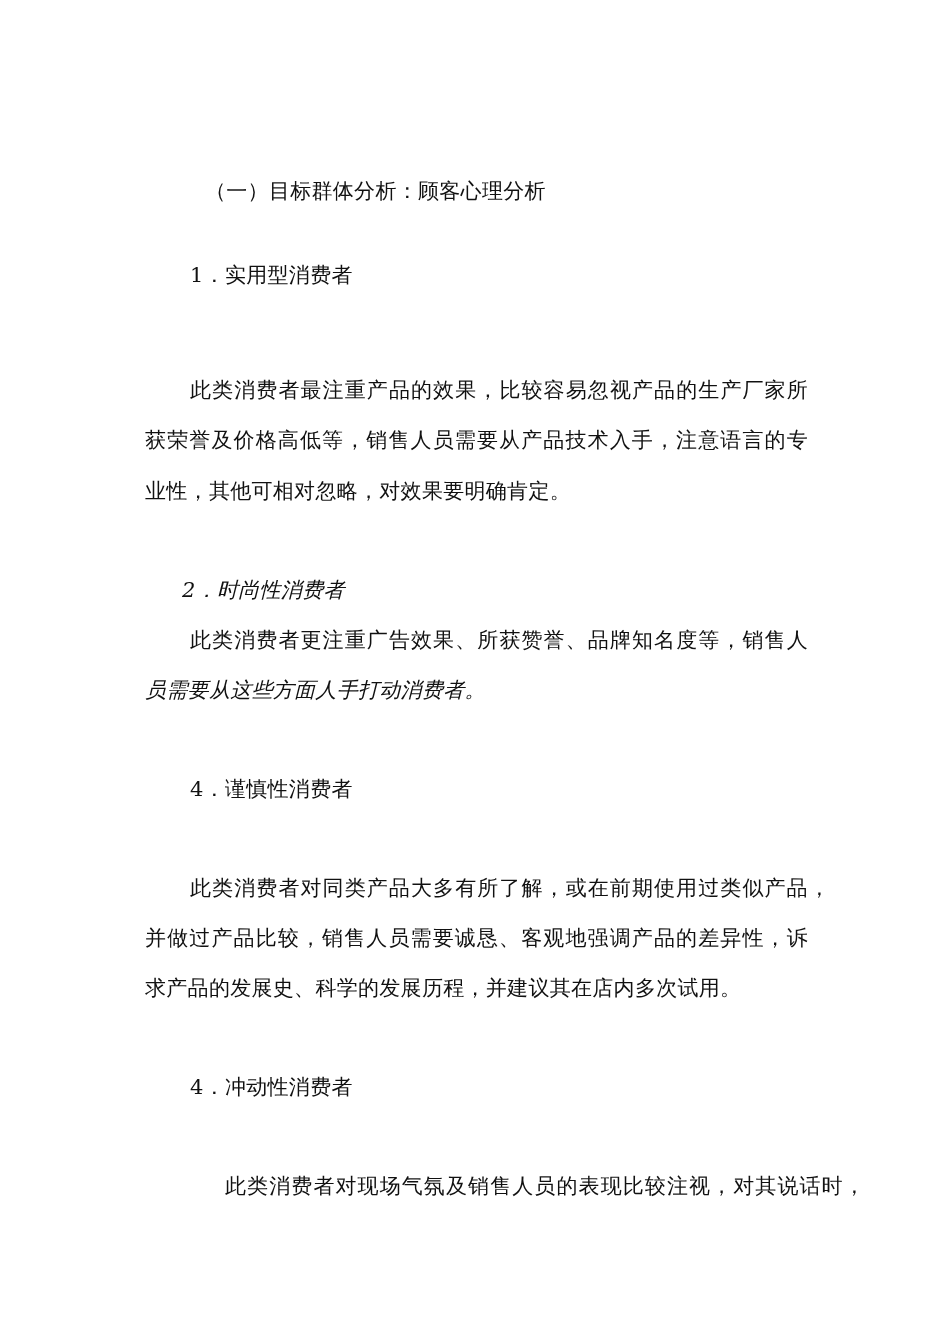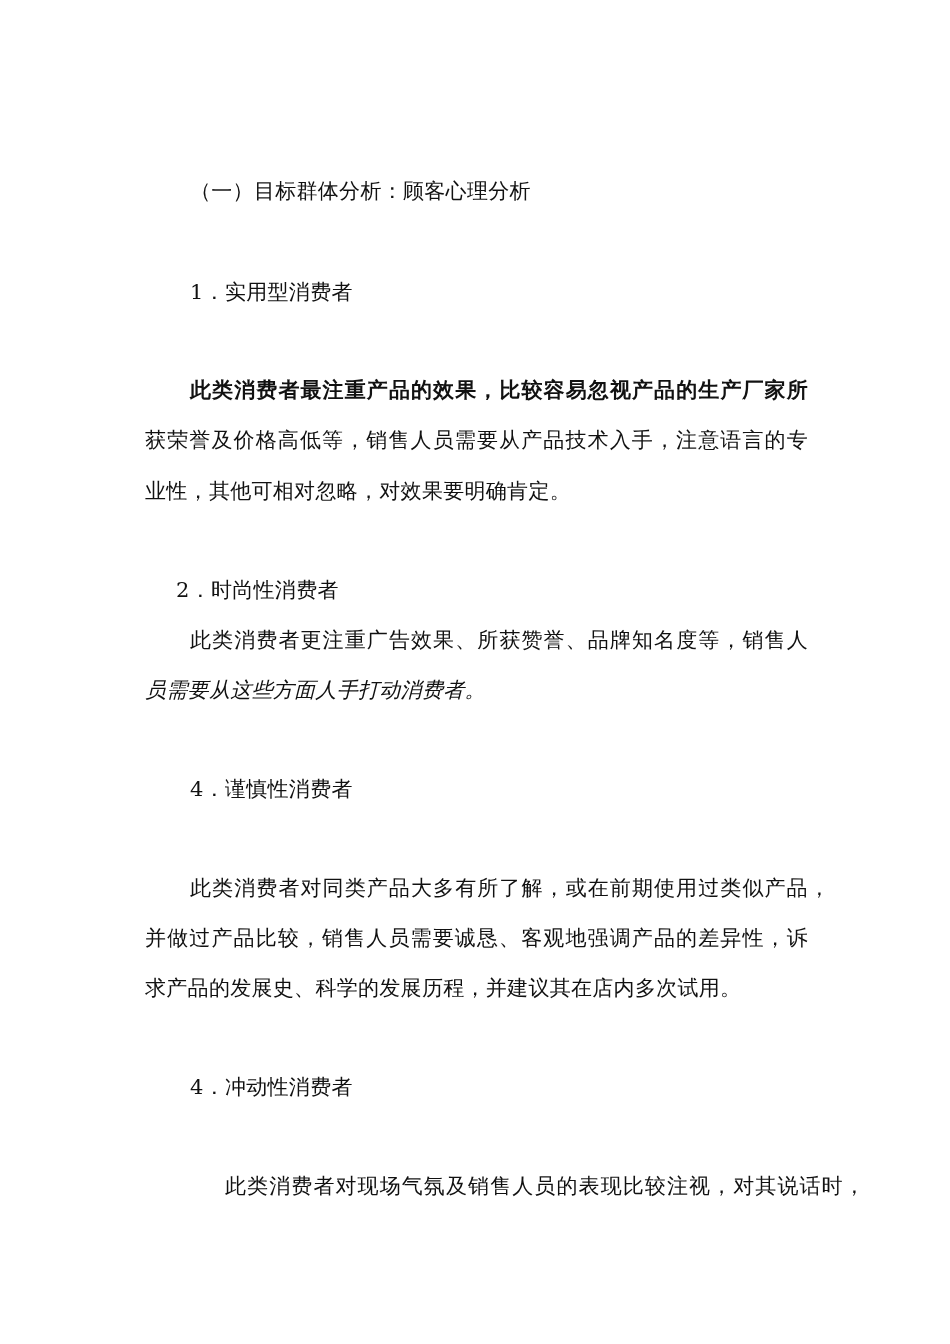--- a/index.html
+++ b/index.html
@@ -7,28 +7,28 @@
          font-family: "DejaVu Serif", "Liberation Serif", serif; color: #111111; }
   .page { position: absolute; left: 0; top: 0; width: 950px; height: 1344px; background: #ffffff; }
   .line { position: absolute; white-space: nowrap; font-size: 21px; line-height: 30px; letter-spacing: 0.3px; }
   .justify { text-align: justify; text-align-last: justify; }
 </style>
 </head>
 <body>
 
 <div class="page">
 
-  <div class="line" style="left:190px; top:176px;">（一）目标群体分析：顾客心理分析</div>
+  <div class="line" style="left:205px; top:176px;">（一）目标群体分析：顾客心理分析</div>
 
-  <div class="line" style="left:190px; top:277px;">1．实用型消费者</div>
-  <div class="line justify" style="left:190px; top:375px; width:618px;font-weight:bold;">此类消费者最注重产品的效果，比较容易忽视产品的生产厂家所</div>
+  <div class="line" style="left:190px; top:260px;">1．实用型消费者</div>
+  <div class="line justify" style="left:190px; top:375px; width:618px;">此类消费者最注重产品的效果，比较容易忽视产品的生产厂家所</div>
   <div class="line justify" style="left:145px; top:425px; width:663px;">获荣誉及价格高低等，销售人员需要从产品技术入手，注意语言的专</div>
   <div class="line" style="left:145px; top:476px;">业性，其他可相对忽略，对效果要明确肯定。</div>
 
-  <div class="line" style="left:176px; top:575px;">2．时尚性消费者</div>
+  <div class="line" style="left:182px; top:575px;font-style:italic;">2．时尚性消费者</div>
   <div class="line justify" style="left:190px; top:625px; width:618px;">此类消费者更注重广告效果、所获赞誉、品牌知名度等，销售人</div>
   <div class="line" style="left:145px; top:675px;font-style:italic;">员需要从这些方面人手打动消费者。</div>
 
   <div class="line" style="left:190px; top:774px;">4．谨慎性消费者</div>
   <div class="line justify" style="left:190px; top:873px; width:640px;">此类消费者对同类产品大多有所了解，或在前期使用过类似产品，</div>
   <div class="line justify" style="left:145px; top:923px; width:663px;">并做过产品比较，销售人员需要诚恳、客观地强调产品的差异性，诉</div>
   <div class="line" style="left:145px; top:973px;">求产品的发展史、科学的发展历程，并建议其在店内多次试用。</div>
 
   <div class="line" style="left:190px; top:1072px;text-align:center;">4．冲动性消费者</div>
   <div class="line justify" style="left:190px; top:1171px; width:640px;margin-left:35px;">此类消费者对现场气氛及销售人员的表现比较注视，对其说话时，</div>

